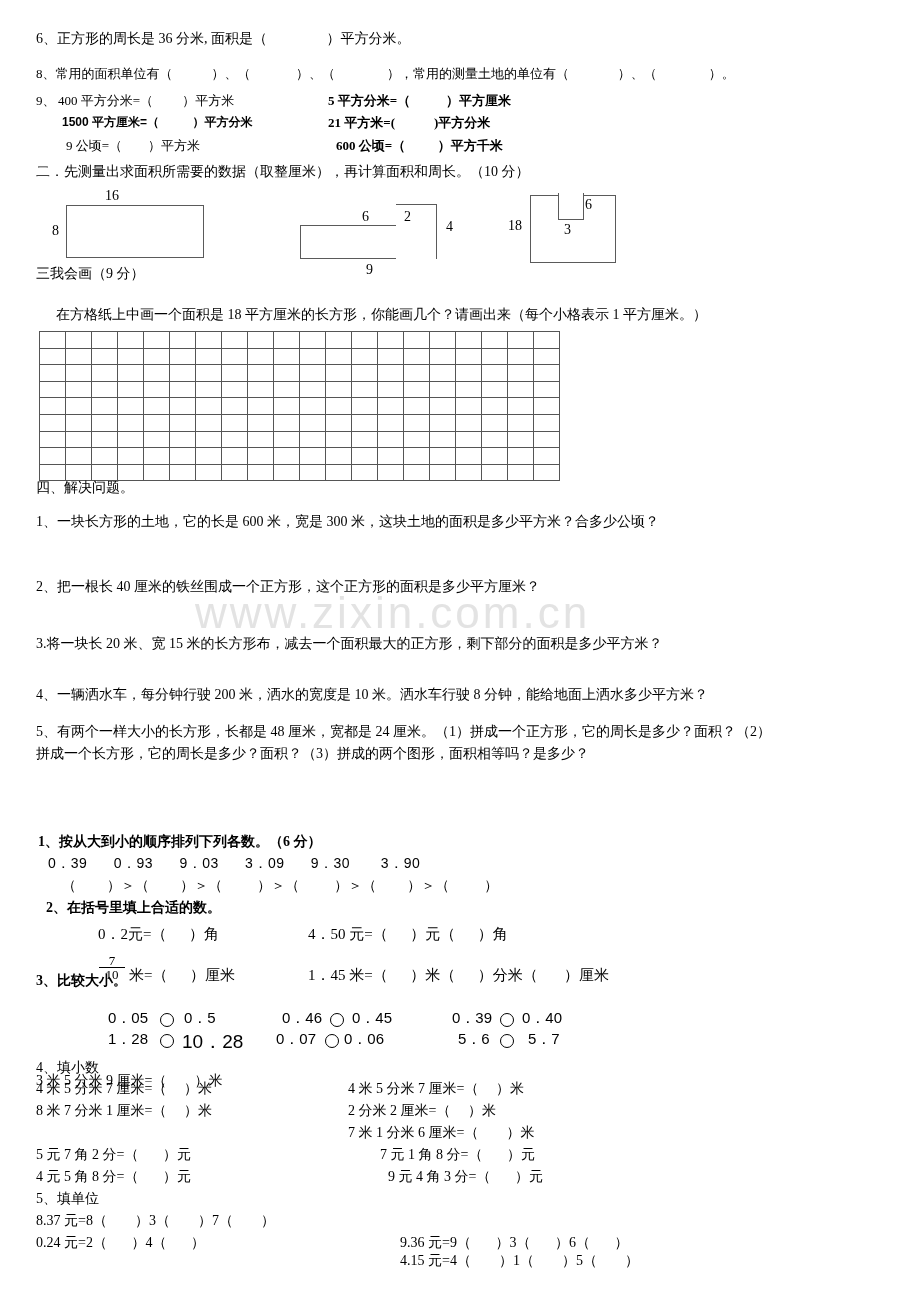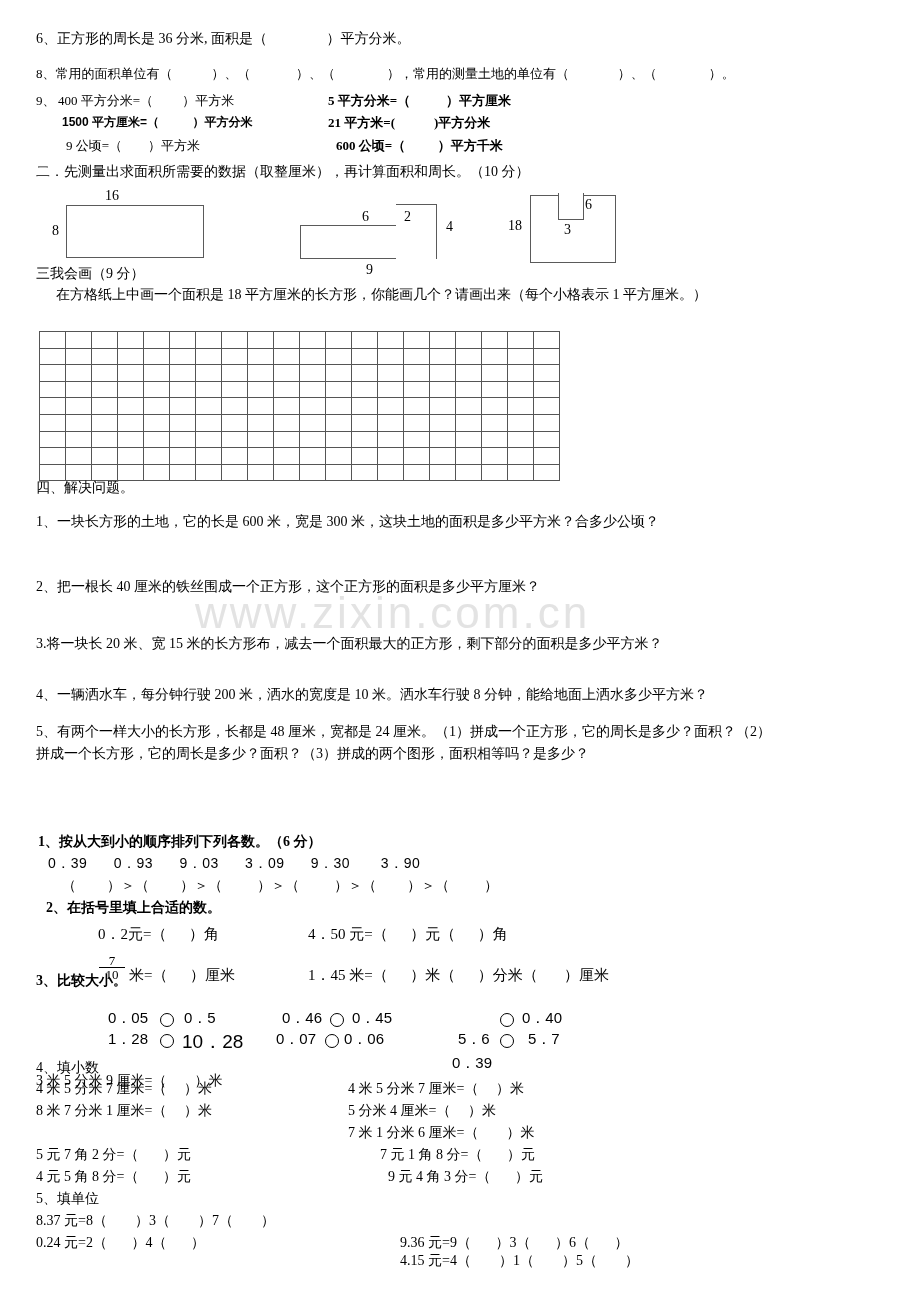--- a/index.html
+++ b/index.html
@@ -156,21 +156,21 @@
       <div class="maskbox edge-l edge-r edge-b" style="left:558px; top:193px; width:26px; height:27px; background:#fff;"></div>
 
       <div class="maskbox" style="left:559.5px; top:193px; width:23px; height:4px; background:#fff;"></div>
       <div class="lbl" style="left:508px; top:218px;">18</div>
       <div class="lbl" style="left:585px; top:197px;">6</div>
       <div class="lbl" style="left:564px; top:222px;">3</div>
     </div>
 
     <div class="ln sz14" style="left:36px; top:265px;">三我会画（9 分）</div>
 
-    <div class="ln sz14" style="left:56px; top:286px;text-align:right;">在方格纸上中画一个面积是 18 平方厘米的长方形，你能画几个？请画出来（每个小格表示 1 平方厘米。）</div>
+    <div class="ln sz14" style="left:56px; top:306px;text-align:right;">在方格纸上中画一个面积是 18 平方厘米的长方形，你能画几个？请画出来（每个小格表示 1 平方厘米。）</div>
 
     <div id="gridpaper">
       <table>
           <tbody id="gridbody">
             <tr>
               <td></td>
               <td></td>
               <td></td>
               <td></td>
               <td></td>
@@ -401,21 +401,21 @@
     <div class="ln sz14 bold" style="left:36px; top:972px;font-family:Liberation Serif, serif;">3、比较大小。</div>
 
     <div class="ln sans" style="left:108px; top:1009px; font-size:15px;">0．05</div>
     <span class="circ" style="position:absolute; left:160px; top:1013px;"></span>
     <div class="ln sans" style="left:184px; top:1009px; font-size:15px;">0．5</div>
 
     <div class="ln sans" style="left:282px; top:1009px; font-size:15px;">0．46</div>
     <span class="circ" style="position:absolute; left:330px; top:1013px;"></span>
     <div class="ln sans" style="left:352px; top:1009px; font-size:15px;">0．45</div>
 
-    <div class="ln sans" style="left:452px; top:1009px; font-size:15px;margin-top:45px;">0．39</div>
+    <div class="ln sans" style="left:452px; top:1009px; font-size:15px;">0．39</div>
     <span class="circ" style="position:absolute; left:500px; top:1013px;"></span>
     <div class="ln sans" style="left:522px; top:1009px; font-size:15px;">0．40</div>
 
     <div class="ln sans" style="left:108px; top:1030px; font-size:15px;">1．28</div>
     <span class="circ" style="position:absolute; left:160px; top:1034px;"></span>
     <div class="ln sans" style="left:182px; top:1030px; font-size:19px;">10．28</div>
 
     <div class="ln sans" style="left:276px; top:1030px; font-size:15px;">0．07</div>
     <span class="circ" style="position:absolute; left:325px; top:1034px;"></span>
     <div class="ln sans" style="left:344px; top:1030px; font-size:15px;">0．06</div>
@@ -423,21 +423,21 @@
     <div class="ln sans" style="left:458px; top:1030px; font-size:15px;">5．6</div>
     <span class="circ" style="position:absolute; left:500px; top:1034px;"></span>
     <div class="ln sans" style="left:528px; top:1030px; font-size:15px;">5．7</div>
 
     <div class="ln sz14" style="left:36px; top:1059px;">4、填小数</div>
 
     <div class="ln sz14" style="left:36px; top:1080px;">4 米 5 分米 7 厘米=（     ）米</div>
     <div class="ln sz14" style="left:348px; top:1080px;">4 米 5 分米 7 厘米=（     ）米</div>
 
     <div class="ln sz14" style="left:36px; top:1102px;">8 米 7 分米 1 厘米=（     ）米</div>
-    <div class="ln sz14" style="left:348px; top:1102px;">5 分米 4 厘米=（     ）米</div>
+    <div class="ln sz14" style="left:348px; top:1102px;">2 分米 2 厘米=（     ）米</div>
 
     <div class="ln sz14" style="left:36px; top:1072px;">3 米 5 分米 9 厘米=（        ）米</div>
     <div class="ln sz14" style="left:348px; top:1124px;">7 米 1 分米 6 厘米=（        ）米</div>
 
     <div class="ln sz14" style="left:36px; top:1146px;">5 元 7 角 2 分=（       ）元</div>
     <div class="ln sz14" style="left:380px; top:1146px;">7 元 1 角 8 分=（       ）元</div>
 
     <div class="ln sz14" style="left:36px; top:1168px;">4 元 5 角 8 分=（       ）元</div>
     <div class="ln sz14" style="left:388px; top:1168px;">9 元 4 角 3 分=（       ）元</div>
 

